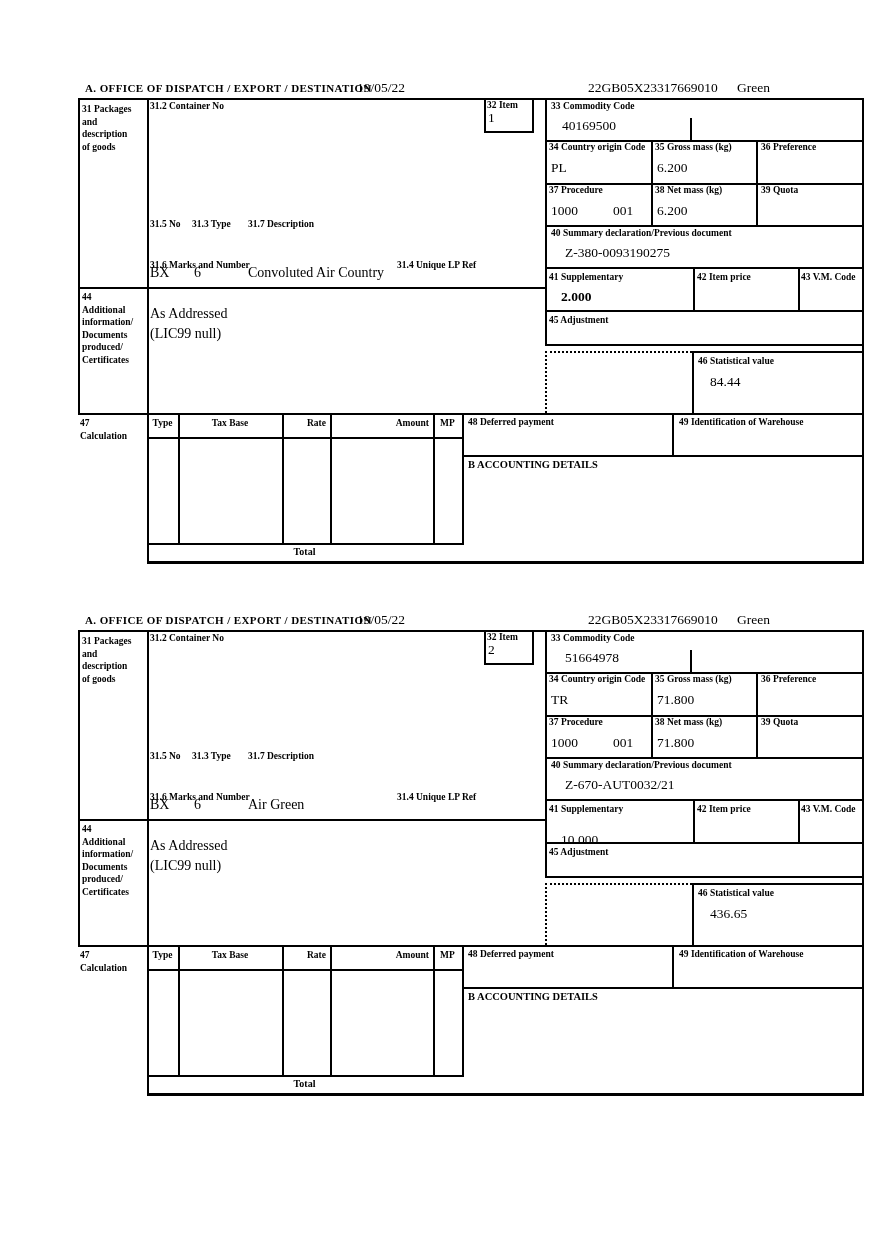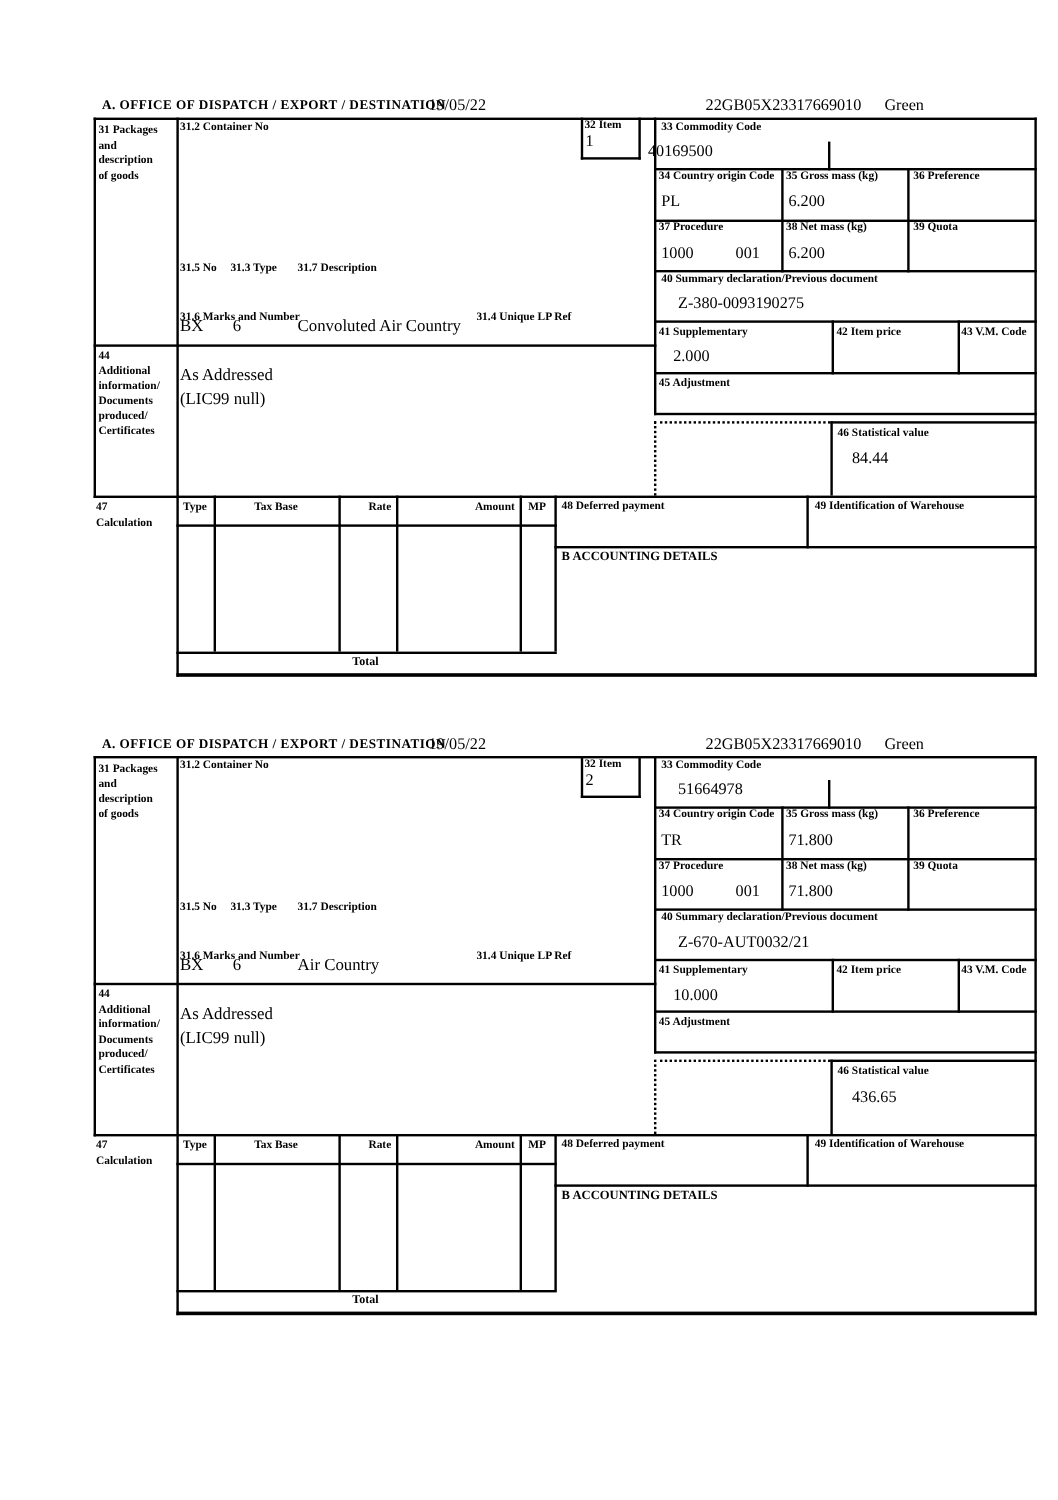--- a/index.html
+++ b/index.html
@@ -79,21 +79,21 @@
     </div>
     <div class="t lbl multi" style="left:2px;top:337px;width:64px;">
       <span>47</span><br><span>Calculation</span>
     </div>
 
     <span class="t lbl" style="left:72px;top:21px;">31.2 Container No</span>
     <span class="t lbl" style="left:409px;top:20px;">32 Item</span>
     <span class="t val" style="left:410px;top:30px;">1</span>
 
     <span class="t lbl" style="left:473px;top:21px;">33 Commodity Code</span>
-    <span class="t val" style="left:462px;top:38px;">40169500</span>
+    <span class="t val" style="left:484px;top:38px;">40169500</span>
     <span class="t lbl" style="left:471px;top:62px;">34 Country origin Code</span>
     <span class="t val" style="left:473px;top:80px;">PL</span>
     <span class="t lbl" style="left:577px;top:62px;">35 Gross mass (kg)</span>
     <span class="t val" style="left:579px;top:80px;">6.200</span>
     <span class="t lbl" style="left:683px;top:62px;">36 Preference</span>
     <span class="t lbl" style="left:471px;top:105px;">37 Procedure</span>
     <span class="t val" style="left:473px;top:123px;">1000</span>
     <span class="t val" style="left:535px;top:123px;">001</span>
     <span class="t lbl" style="left:577px;top:105px;">38 Net mass (kg)</span>
     <span class="t val" style="left:579px;top:123px;">6.200</span>
@@ -105,21 +105,21 @@
     <span class="t lbl" style="left:114px;top:139px;">31.3 Type</span>
     <span class="t lbl" style="left:170px;top:139px;">31.7 Description</span>
     <span class="t val2" style="left:72px;top:149px;">BX</span>
     <span class="t val2" style="left:116px;top:149px;">6</span>
     <span class="t val2" style="left:170px;top:149px;">Convoluted Air Country</span>
     <span class="t lbl" style="left:72px;top:180px;">31.6 Marks and Number</span>
     <span class="t lbl" style="left:319px;top:180px;">31.4 Unique LP Ref</span>
     <span class="t val2" style="left:72px;top:190px;">As Addressed</span>
 
     <span class="t lbl" style="left:471px;top:192px;">41 Supplementary</span>
-    <span class="t val" style="left:483px;top:209px;">2.000</span>
+    <span class="t val" style="left:483px;top:209px;font-weight:bold;">2.000</span>
     <span class="t lbl" style="left:619px;top:192px;">42 Item price</span>
     <span class="t lbl" style="left:723px;top:192px;">43 V.M. Code</span>
     <span class="t lbl" style="left:471px;top:235px;">45 Adjustment</span>
     <span class="t lbl" style="left:620px;top:276px;">46 Statistical value</span>
     <span class="t val" style="left:632px;top:294px;">84.44</span>
 
     <span class="t val2" style="left:72px;top:210px;">(LIC99 null)</span>
 
     <span class="t colhdr" style="left:69px;top:338px;width:31px;">Type</span>
     <span class="t colhdr" style="left:100px;top:338px;width:104px;">Tax Base</span>
@@ -203,27 +203,27 @@
     <span class="t val" style="left:579px;top:123px;">71.800</span>
     <span class="t lbl" style="left:683px;top:105px;">39 Quota</span>
     <span class="t lbl" style="left:473px;top:148px;">40 Summary declaration/Previous document</span>
     <span class="t val" style="left:487px;top:165px;">Z-670-AUT0032/21</span>
 
     <span class="t lbl" style="left:72px;top:139px;">31.5 No</span>
     <span class="t lbl" style="left:114px;top:139px;">31.3 Type</span>
     <span class="t lbl" style="left:170px;top:139px;">31.7 Description</span>
     <span class="t val2" style="left:72px;top:149px;">BX</span>
     <span class="t val2" style="left:116px;top:149px;">6</span>
-    <span class="t val2" style="left:170px;top:149px;">Air Country</span>
+    <span class="t val2" style="left:170px;top:149px;">Air Green</span>
     <span class="t lbl" style="left:72px;top:180px;">31.6 Marks and Number</span>
     <span class="t lbl" style="left:319px;top:180px;">31.4 Unique LP Ref</span>
     <span class="t val2" style="left:72px;top:190px;">As Addressed</span>
 
     <span class="t lbl" style="left:471px;top:192px;">41 Supplementary</span>
-    <span class="t val" style="left:483px;top:209px;">10.000</span>
+    <span class="t val" style="left:483px;top:220px;">10.000</span>
     <span class="t lbl" style="left:619px;top:192px;">42 Item price</span>
     <span class="t lbl" style="left:723px;top:192px;">43 V.M. Code</span>
     <span class="t lbl" style="left:471px;top:235px;">45 Adjustment</span>
     <span class="t lbl" style="left:620px;top:276px;">46 Statistical value</span>
     <span class="t val" style="left:632px;top:294px;">436.65</span>
 
     <span class="t val2" style="left:72px;top:210px;">(LIC99 null)</span>
 
     <span class="t colhdr" style="left:69px;top:338px;width:31px;">Type</span>
     <span class="t colhdr" style="left:100px;top:338px;width:104px;">Tax Base</span>

